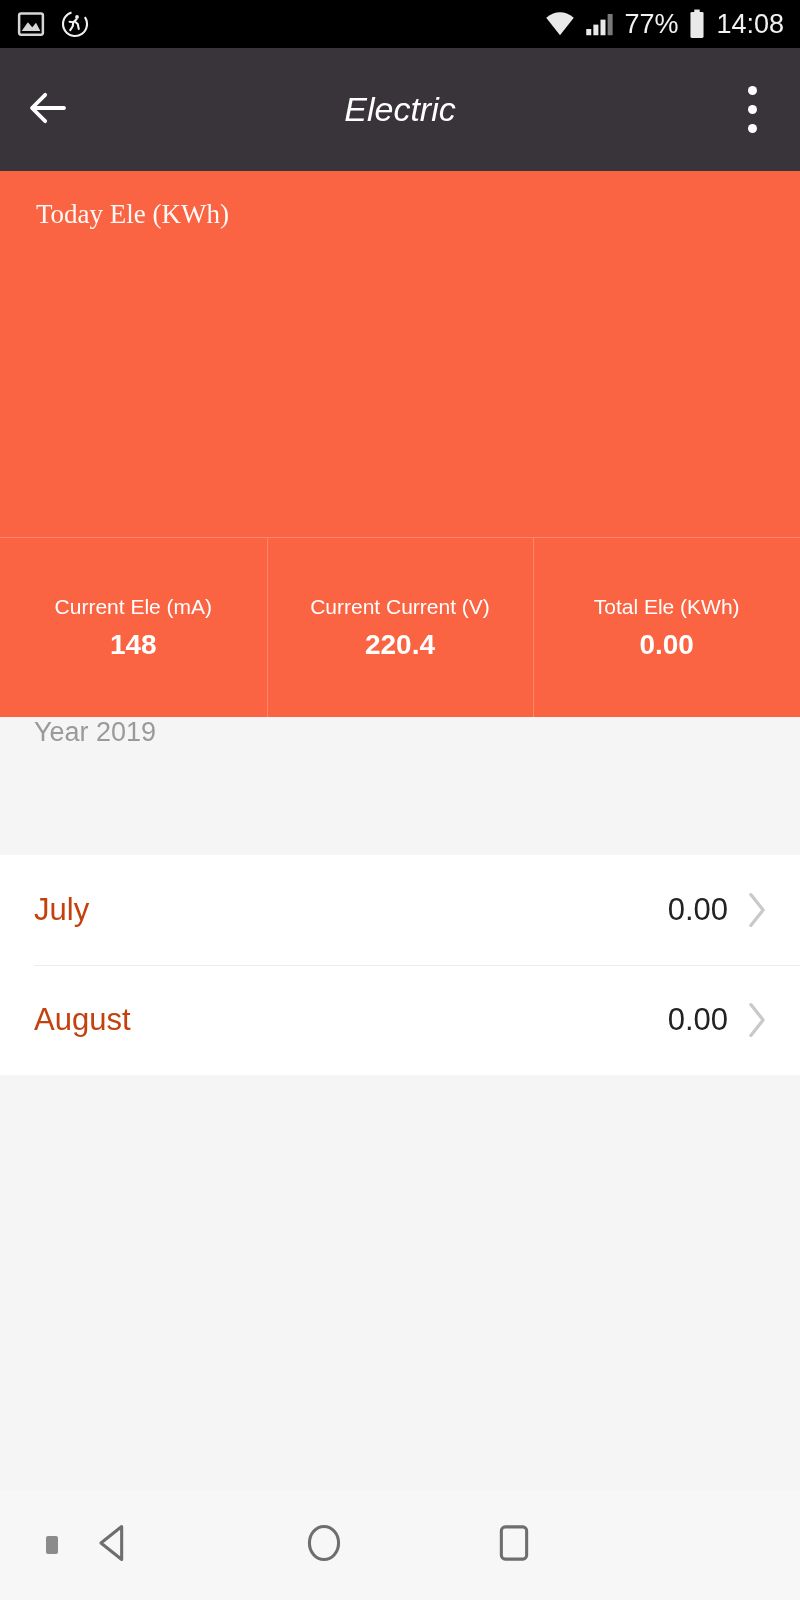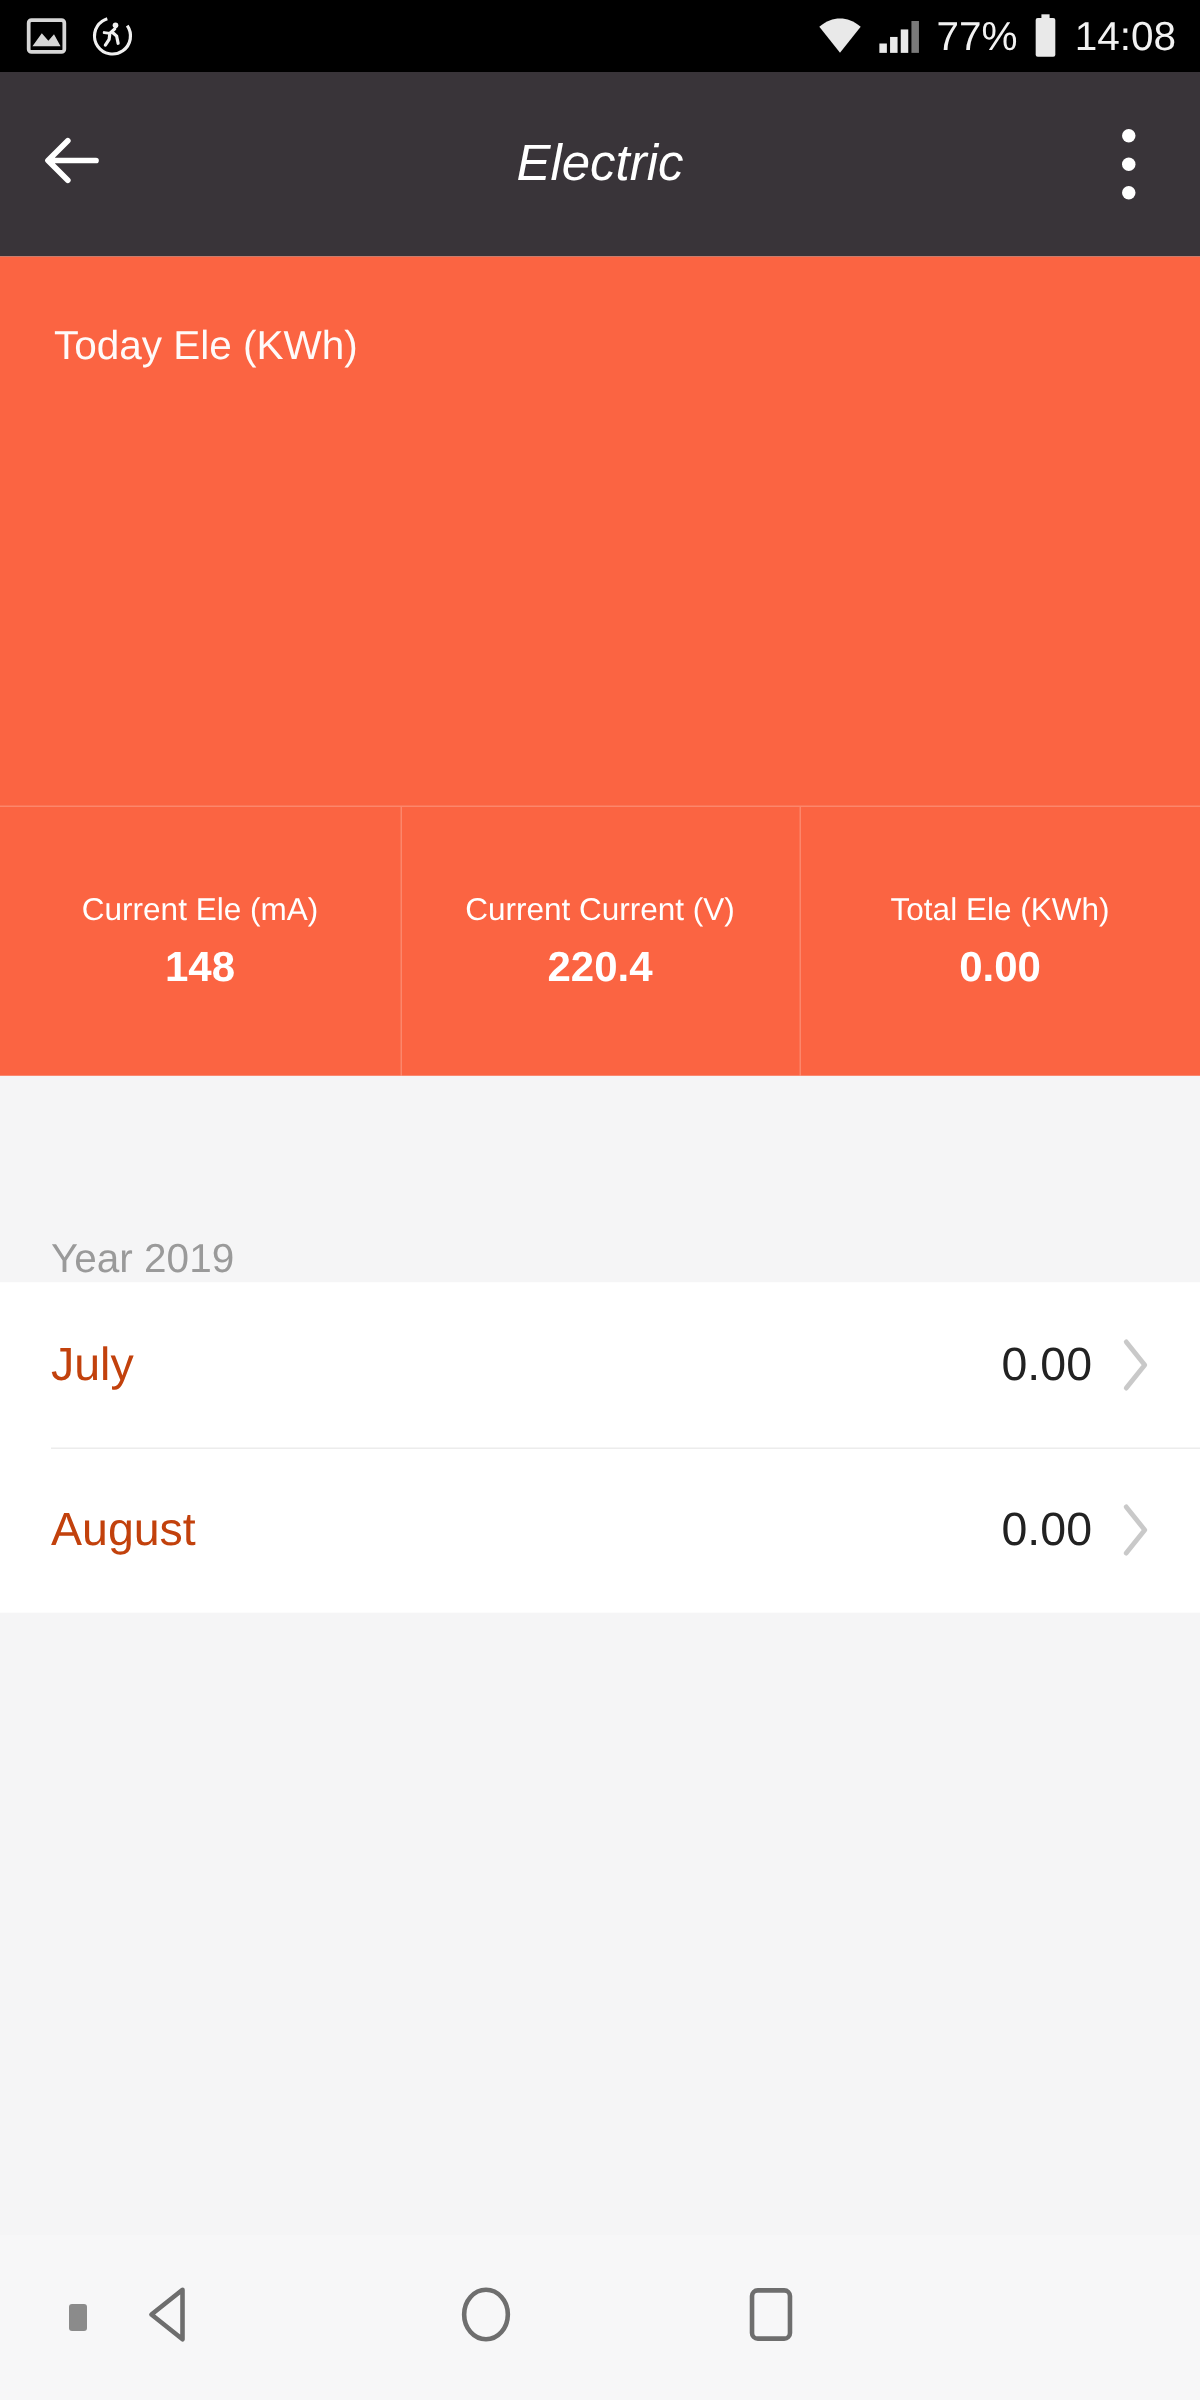--- a/index.html
+++ b/index.html
@@ -39,22 +39,22 @@
   .appbar-menu {
     position:absolute; right:0; top:0; bottom:0; width:96px;
     display:flex; flex-direction:column; align-items:center; justify-content:center; gap:10px;
   }
   .dot { width:9px; height:9px; border-radius:50%; background:#fff; }
 
   
   .hero { background:#FB6442; flex:none; position:relative; }
   .hero-top { height:366px; position:relative; }
   .hero-label {
-    position:absolute; left:36px; top:44px;
-    color:#ffffff; font-size:27px; font-weight:400; opacity:0.97;
+    position:absolute; left:36px; top:28px;
+    color:#ffffff; font-size:27px; font-weight:400; opacity:0.97;font-family:Liberation Serif, serif;
   }
   .hero-value {
     position:absolute; left:0; right:0; top:66px;
     text-align:center; color:#ffffff;
     font-size:175px; font-weight:300; line-height:1;
     letter-spacing:-2px;
   }
 
   
   .stats {
@@ -70,21 +70,21 @@
   .stat + .stat::before {
     content:""; position:absolute; left:0; top:0; bottom:0;
     width:1px; background:rgba(255,255,255,0.22);
   }
   .stat-label { color:#ffffff; font-size:21px; font-weight:400; white-space:nowrap; }
   .stat-value { color:#ffffff; font-size:28px; font-weight:700; margin-top:10px; }
 
   
   .section-header {
     background:#f5f5f6; height:138px; flex:none;
-    display:flex; align-items:flex-end; padding:0 34px;
+    display:flex; align-items:flex-start; padding:0 34px;
   }
   .section-header-text { color:#9a9a9a; font-size:27px; font-weight:400; }
 
   
   .list { background:#ffffff; flex:none; }
   .list-item {
     height:110px; display:flex; align-items:center;
     padding:0 28px 0 34px; position:relative; background:#ffffff;
   }
   .list-item + .list-item::before {

